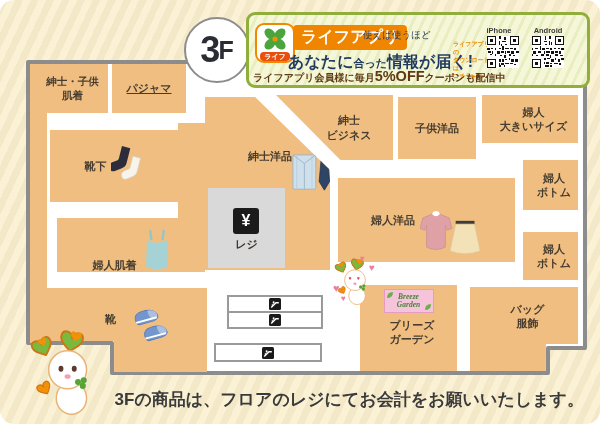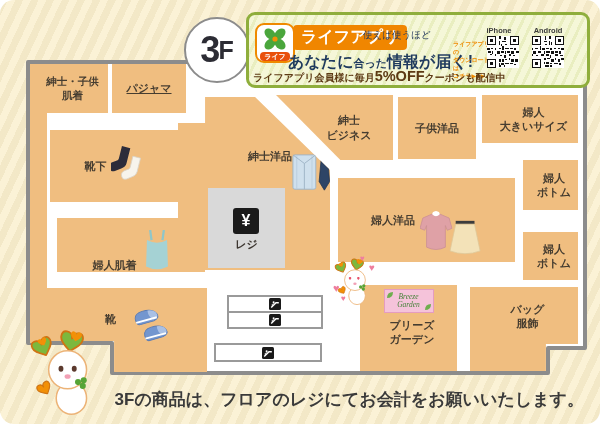--- a/index.html
+++ b/index.html
@@ -24,21 +24,21 @@
   .headline .mid{font-size:11px;}
   .dlnote{position:absolute;left:204px;top:25px;width:38px;font-size:6px;line-height:1.35;color:#ef8a00;font-weight:bold;}
   .dlnote span{display:block;}
   .qr-label{position:absolute;top:11px;width:32px;font-size:7.5px;font-weight:bold;color:#3c3c3c;text-align:center;}
   .qr{position:absolute;top:21px;width:32px;height:32px;}
   .coupon{position:absolute;left:4px;top:53px;font-size:10px;font-weight:bold;color:#5d3a14;white-space:nowrap;}
   .coupon .hl{font-size:14.5px;}
   .footnote{position:absolute;top:388px;right:16px;font-size:17px;font-weight:bold;color:#3a3a3a;z-index:2;}
   .mascot{position:absolute;z-index:6;}
   .heart{position:absolute;color:#ee7e9e;z-index:6;}
-  .breeze-sign{position:relative;margin-top:4px;width:48px;height:22px;background:#f5c3da;border:1px solid #e59cc0;display:flex;flex-direction:column;align-items:center;justify-content:center;font-family:"Liberation Serif","DejaVu Serif",serif;font-style:italic;font-weight:normal;color:#47823a;font-size:7.5px;line-height:1.1;}
+  .breeze-sign{position:relative;margin-top:4px;width:48px;height:22px;background:#f5c3da;border:1px solid #e59cc0;display:flex;flex-direction:column;align-items:center;justify-content:center;font-family:"Liberation Serif","DejaVu Serif",serif;font-style:italic;font-weight:bold;color:#47823a;font-size:7.5px;line-height:1.1;}
   .breeze-sign .leaf-l{position:absolute;left:1px;top:1px;}
   .breeze-sign .leaf-r{position:absolute;right:1px;bottom:1px;}
   .abs{position:absolute;}
 </style>
 </head>
 <body>
 
 <div id="stage">
 
   <svg class="map-outline" width="600" height="424">

